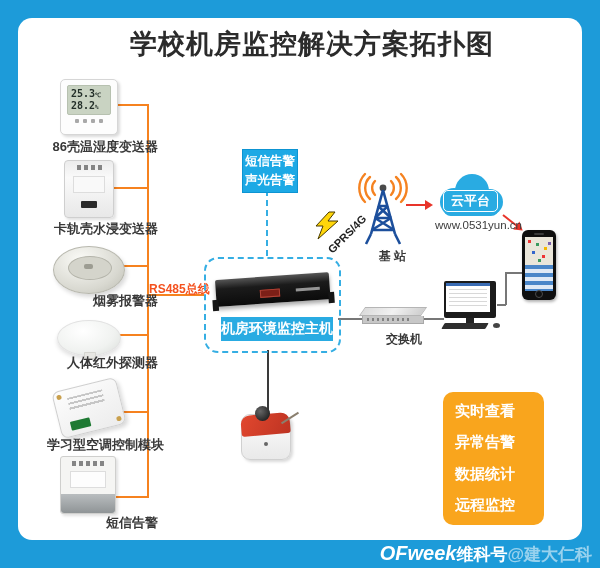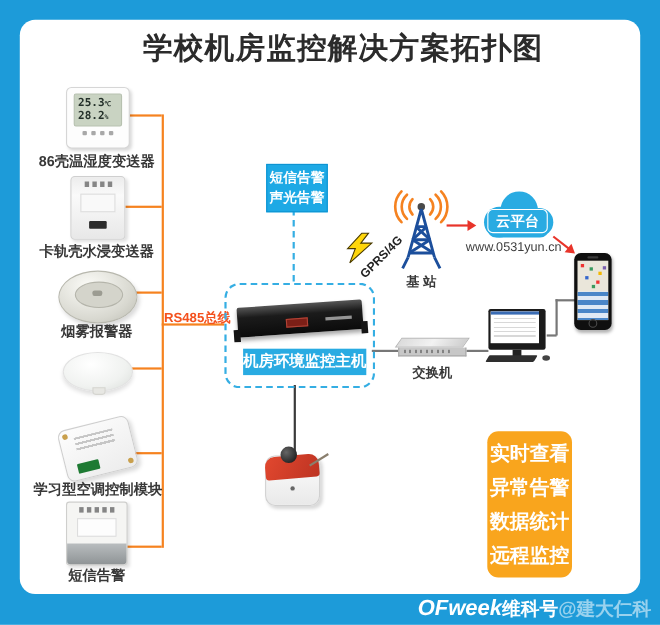--- a/index.html
+++ b/index.html
@@ -13,21 +13,21 @@
   
   .hline{position:absolute;height:2px;background:#f6821f}
   .vline{position:absolute;width:2px;background:#f6821f}
   .gray{background:#777;height:1.5px}
   .grayv{background:#777;width:1.5px;height:auto}
   .blackv{position:absolute;width:1.5px;background:#3a3a3a}
   .dashv{position:absolute;width:0;border-left:2px dashed #35aee3}
   .buslabel{position:absolute;font-size:12px;font-weight:bold;color:#f4511e}
 
   
-  .caption{position:absolute;font-size:13px;color:#383838;text-align:center;font-weight:600}
+  .caption{position:absolute;font-size:13px;color:#383838;text-align:right;font-weight:600}
   .small{font-size:11.5px;font-weight:500;color:#3d3d3d}
 
   
   .d1{width:56px;height:54px;background:#fdfdfd;border:1px solid #d6d6d6;border-radius:5px;
       box-shadow:2px 2px 3px rgba(0,0,0,.15);position:relative}
   .d1-lcd{margin:5px 6px 2px;background:#c9d3c2;border:1px solid #b7c1b0;border-radius:2px;padding:2px 3px}
   .lcd-row{font-family:"DejaVu Sans Mono",monospace;font-weight:bold;font-size:10px;line-height:11px;color:#24302a}
   .lcd-row i{font-style:normal;font-size:6px}
   .d1-btns{display:flex;gap:4px;justify-content:center;margin-top:4px}
   .d1-btns b{width:4px;height:4px;background:#a8a8a8;border-radius:1px}
@@ -133,22 +133,22 @@
   
   .cloudlabel{position:absolute;left:443px;top:190px;padding:1px 7px;border:1.5px solid #fff;
       border-radius:5px;color:#fff;font-size:13px;font-weight:bold}
   .gprs{position:absolute;left:320px;top:228px;width:54px;text-align:center;font-size:11px;
       font-weight:bold;color:#222;transform:rotate(-45deg)}
   .rarrow{position:absolute;height:0;border-top:2.5px solid #e8342a}
   .rarrow::after{content:"";position:absolute;right:-8px;top:-6.5px;border:5px solid transparent;border-left:8px solid #e8342a}
 
   
   .features{position:absolute;left:443px;top:392px;width:77px;height:125px;background:#f9a51d;
-      border-radius:10px;color:#fff;font-weight:bold;font-size:18px;display:flex;flex-direction:column;
-      justify-content:space-around;text-align:center;padding:4px 0}
+      border-radius:10px;color:#fff;font-weight:bold;font-size:15px;display:flex;flex-direction:column;
+      justify-content:space-around;padding:4px 12px}
 
   
   .wm{position:absolute;right:8px;top:542px;color:#fff;font-size:17px;font-weight:bold;white-space:nowrap}
   .wm-brand{font-style:italic;font-size:20px;font-weight:900}
   .wm-handle{color:rgba(255,255,255,.55)}
 </style>
 </head>
 <body>
 
 <div class="stage">
@@ -207,20 +207,21 @@
   <div class="abs" style="left:53px;top:246px">
     <div class="d3">
         <div class="d3-inner"></div>
       </div>
   </div>
   <div class="caption" style="left:18px;top:292px;width:140px">烟雾报警器</div>
 
   <div class="abs" style="left:57px;top:320px">
     <div class="d4"></div>
   </div>
+  <div class="caption" style="left:18px;top:354px;width:140px">人体红外探测器</div>
 
   <div class="abs" style="left:56px;top:384px">
     <div class="d5">
       <div class="d5-lines"></div>
         <div class="d5-term"></div>
     </div>
   </div>
   <div class="caption" style="left:14px;top:436px;width:150px">学习型空调控制模块</div>
 
   <div class="abs" style="left:60px;top:456px">

